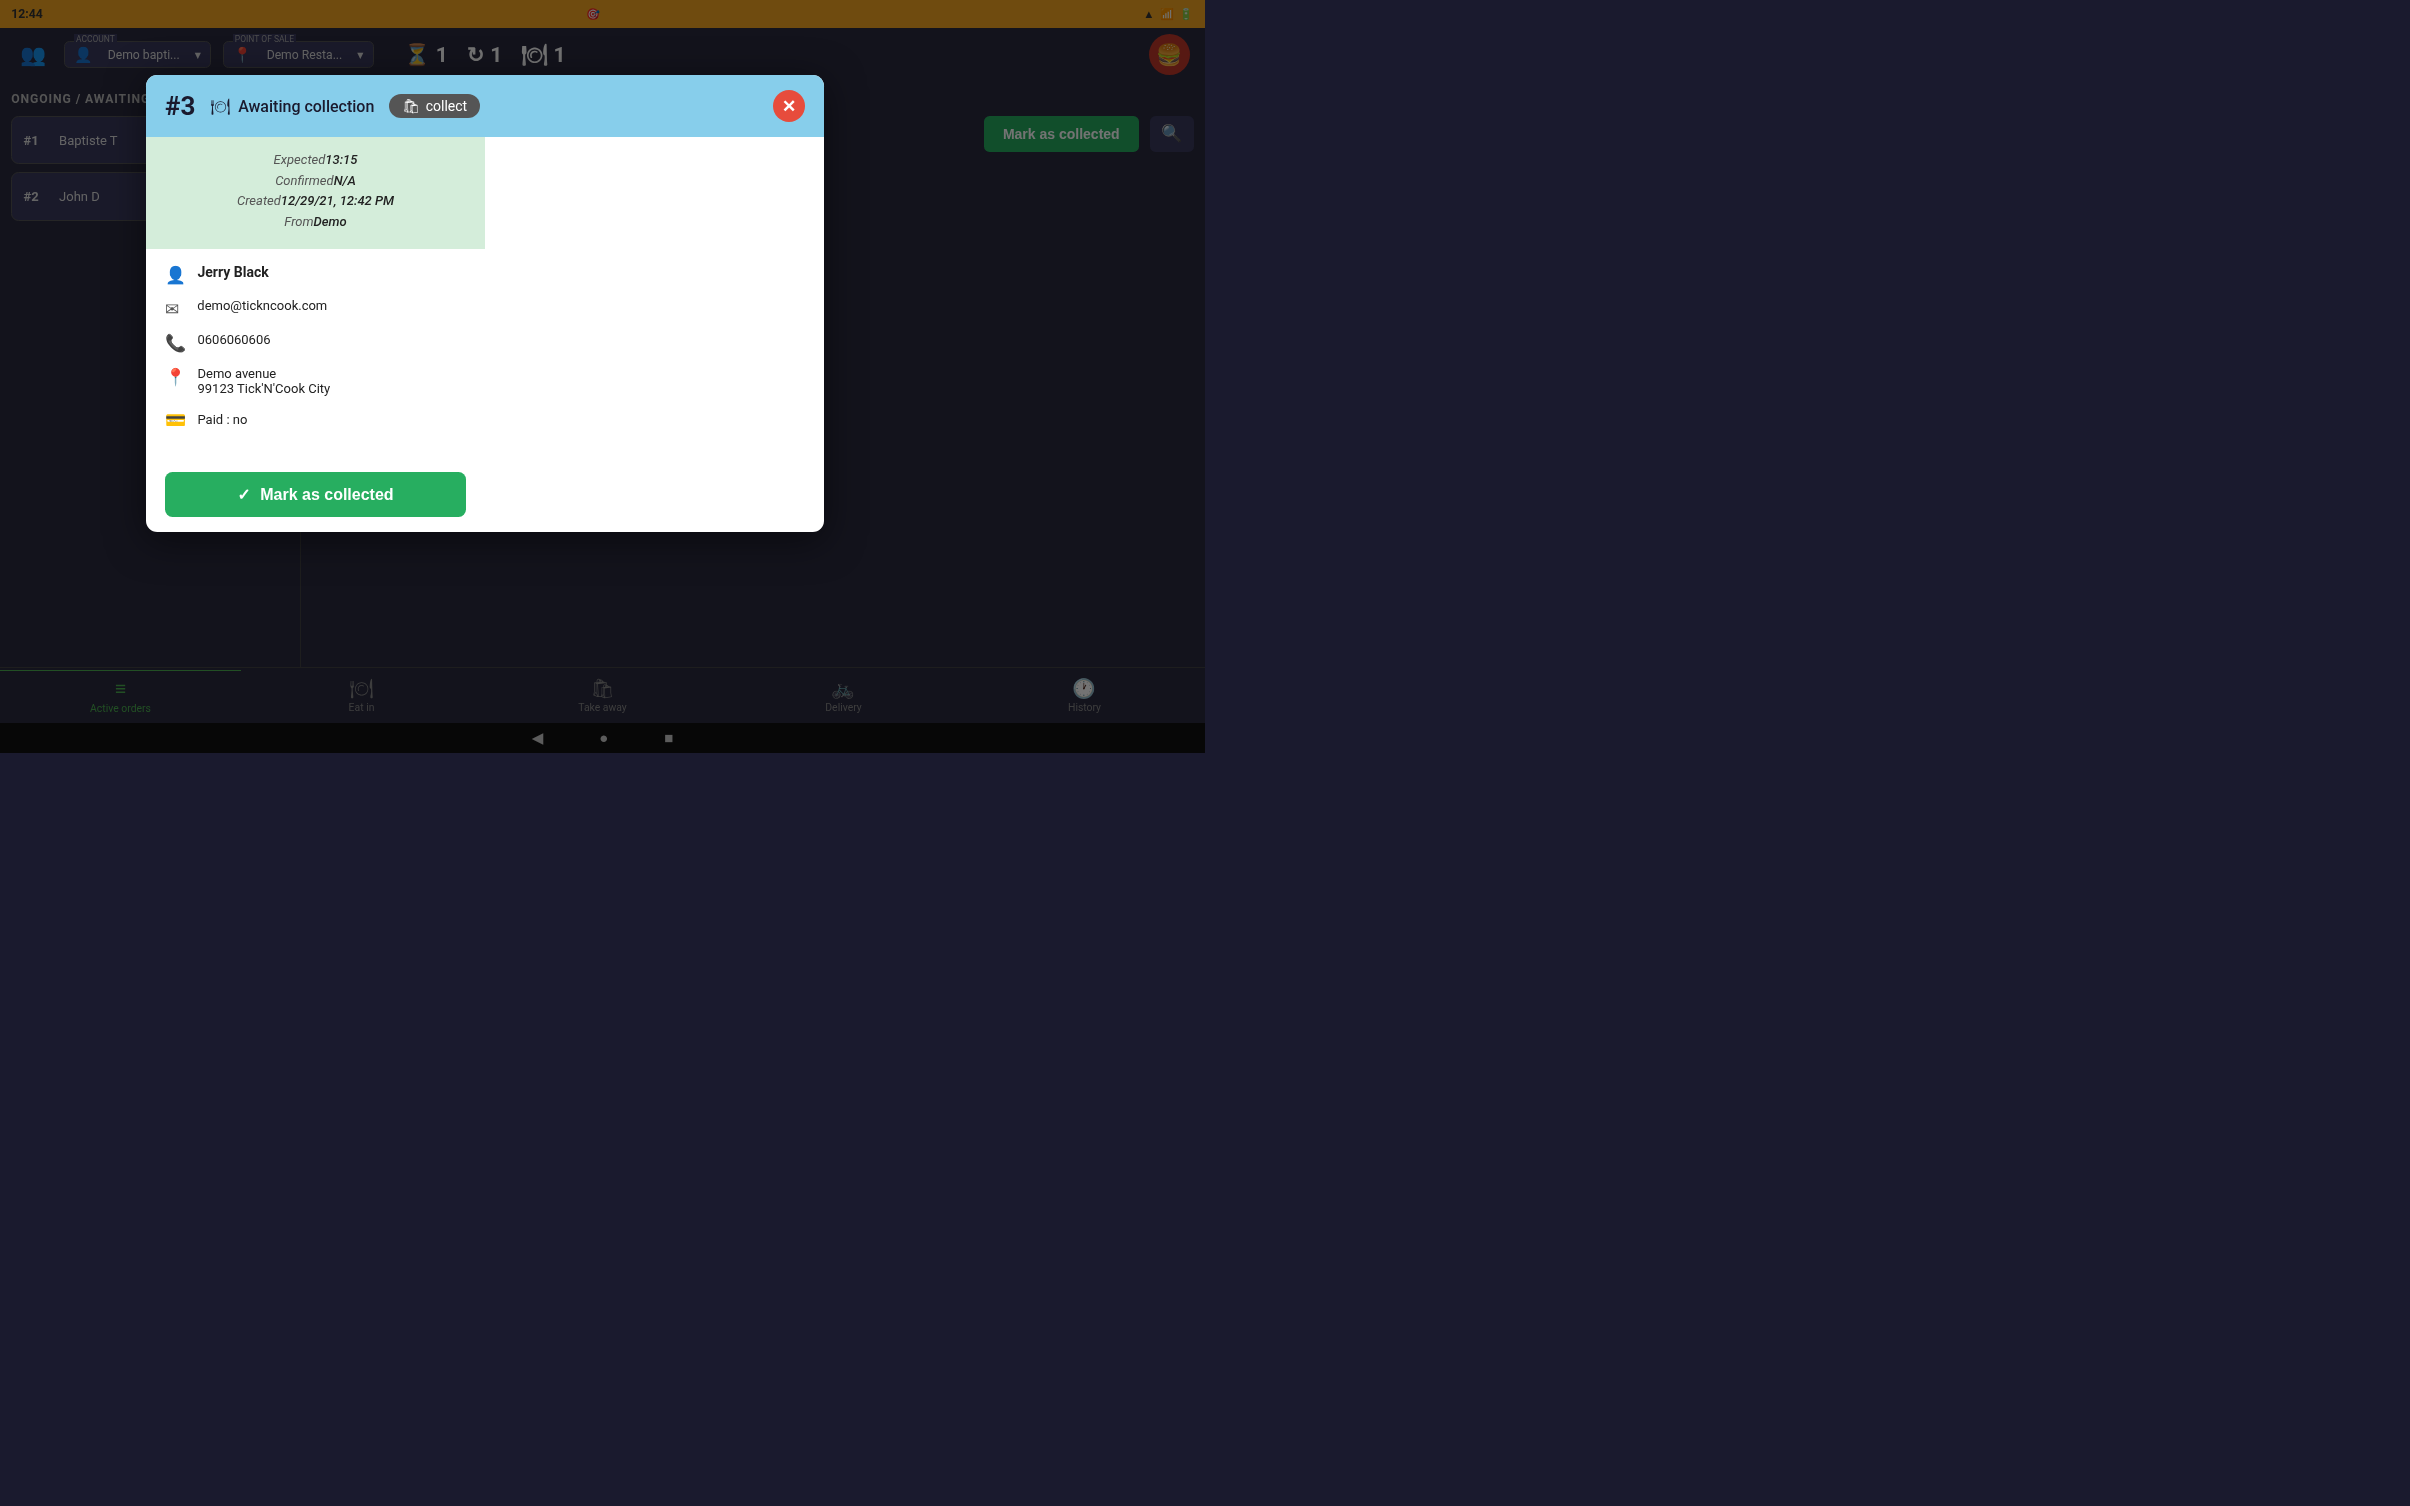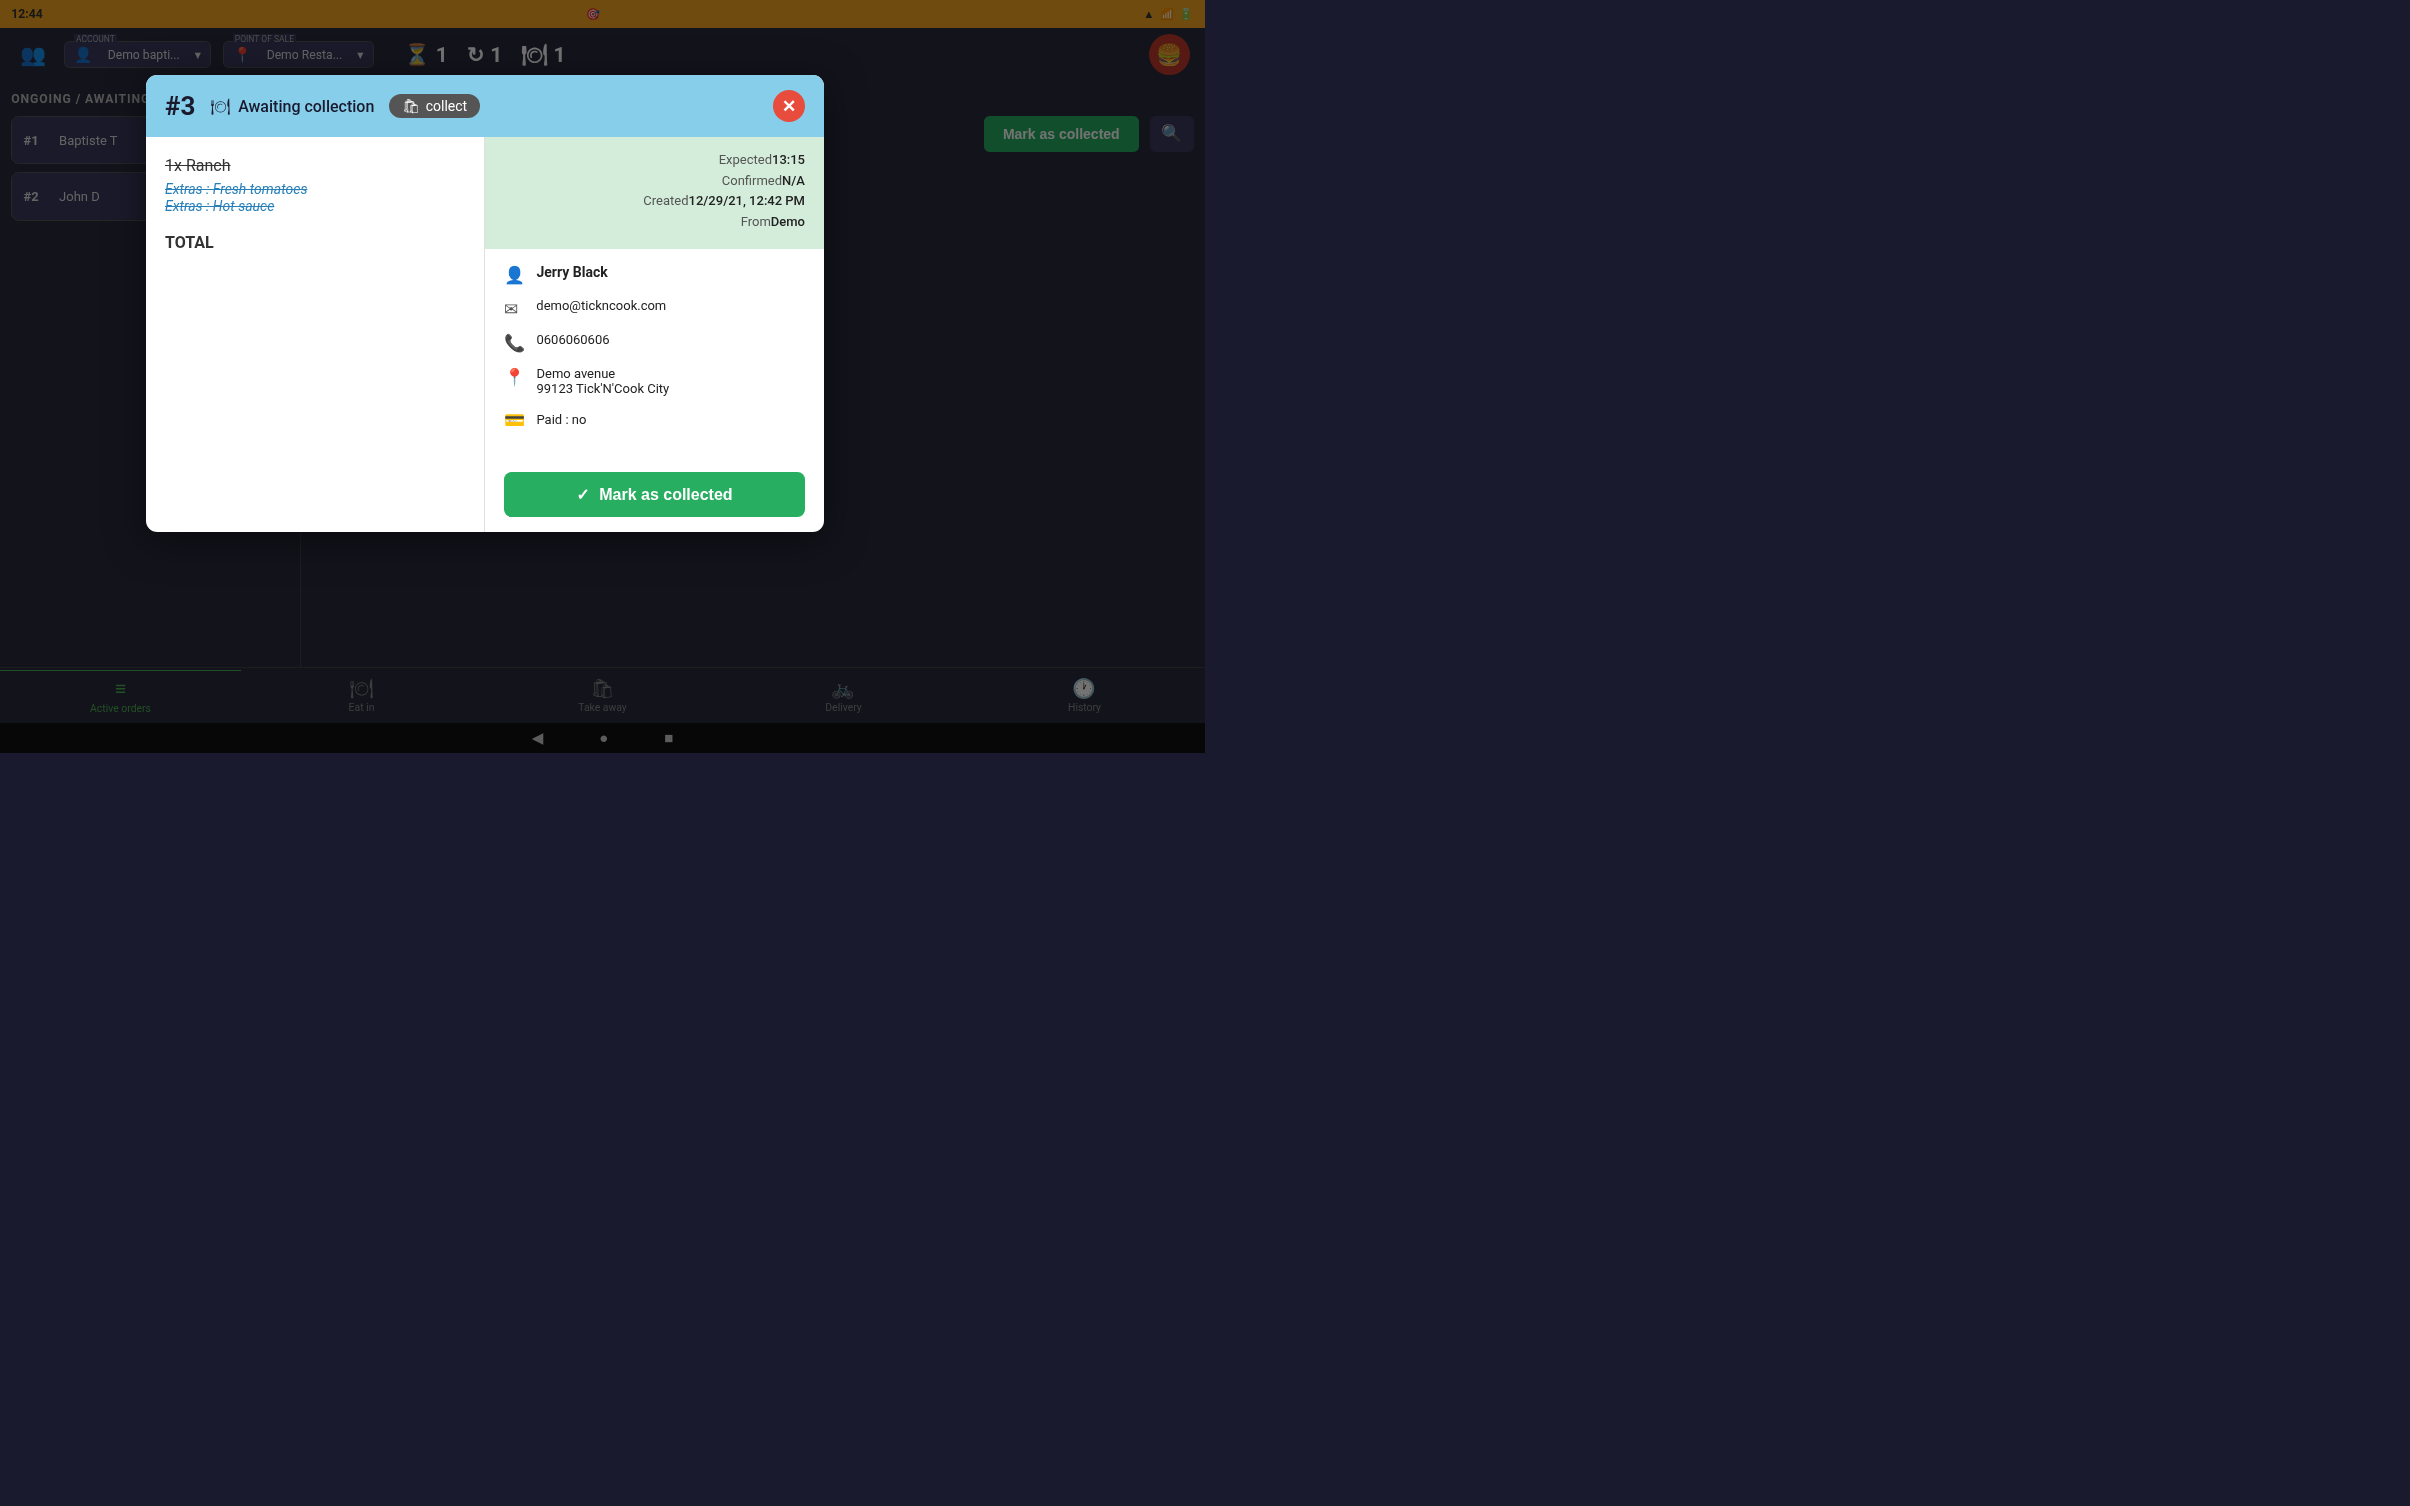--- a/index.html
+++ b/index.html
@@ -264,23 +264,24 @@
       width: 339px;
       display: flex;
       flex-direction: column;
     }
     .modal-info-top {
       background: #d4edda;
       padding: 15px 19px;
     }
     .info-row {
       display: flex;
-      justify-content: flex-end;
+      justify-content: center;
       margin-bottom: 5.6px;
       font-size: 13px;
+      font-style: italic;
     }
     .info-label { color: #555; }
     .info-value { color: #222; font-weight: 500; }
     .modal-info-bottom {
       padding: 15px 19px;
       flex: 1;
     }
     .contact-row {
       display: flex;
       align-items: flex-start;
@@ -470,26 +471,20 @@
       <span>🛍</span>
       <span>collect</span>
     </div>
     <button class="modal-close">
       <span>✕</span>
     </button>
   </div>
 
   <div class="modal-body">
 
-    <div class="modal-left">
-      <div class="item-name">1x Ranch</div>
-      <div class="item-extra">Extras : Fresh tomatoes</div>
-      <div class="item-extra">Extras : Hot sauce</div>
-      <div class="total-label">TOTAL</div>
-    </div>
 
     <div class="modal-right">
 
       <div class="modal-info-top">
         <div class="info-row">
           <span class="info-label">Expected</span>
           <span class="info-value">13:15</span>
         </div>
         <div class="info-row">
           <span class="info-label">Confirmed</span>

